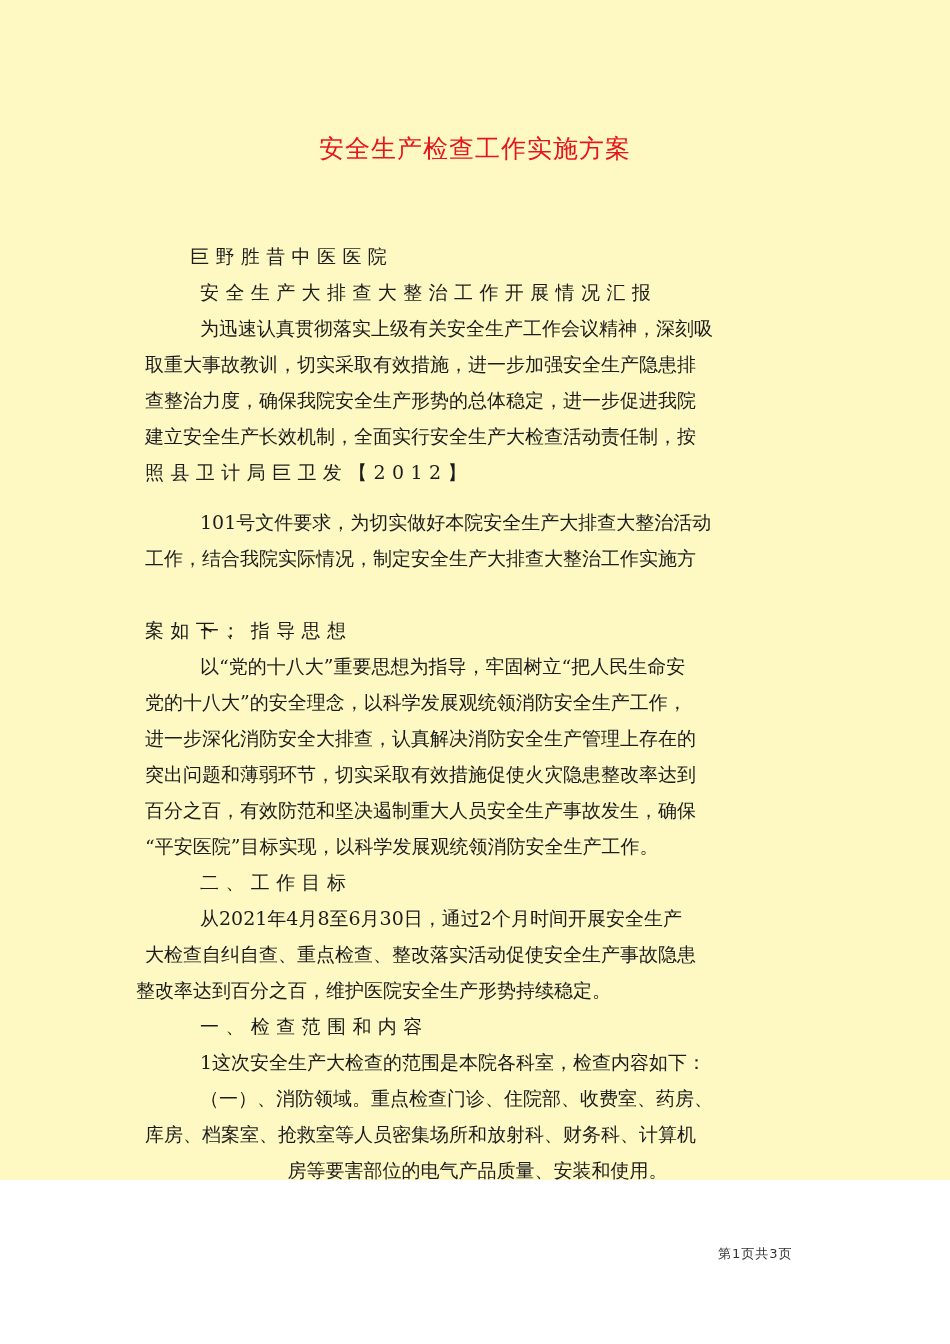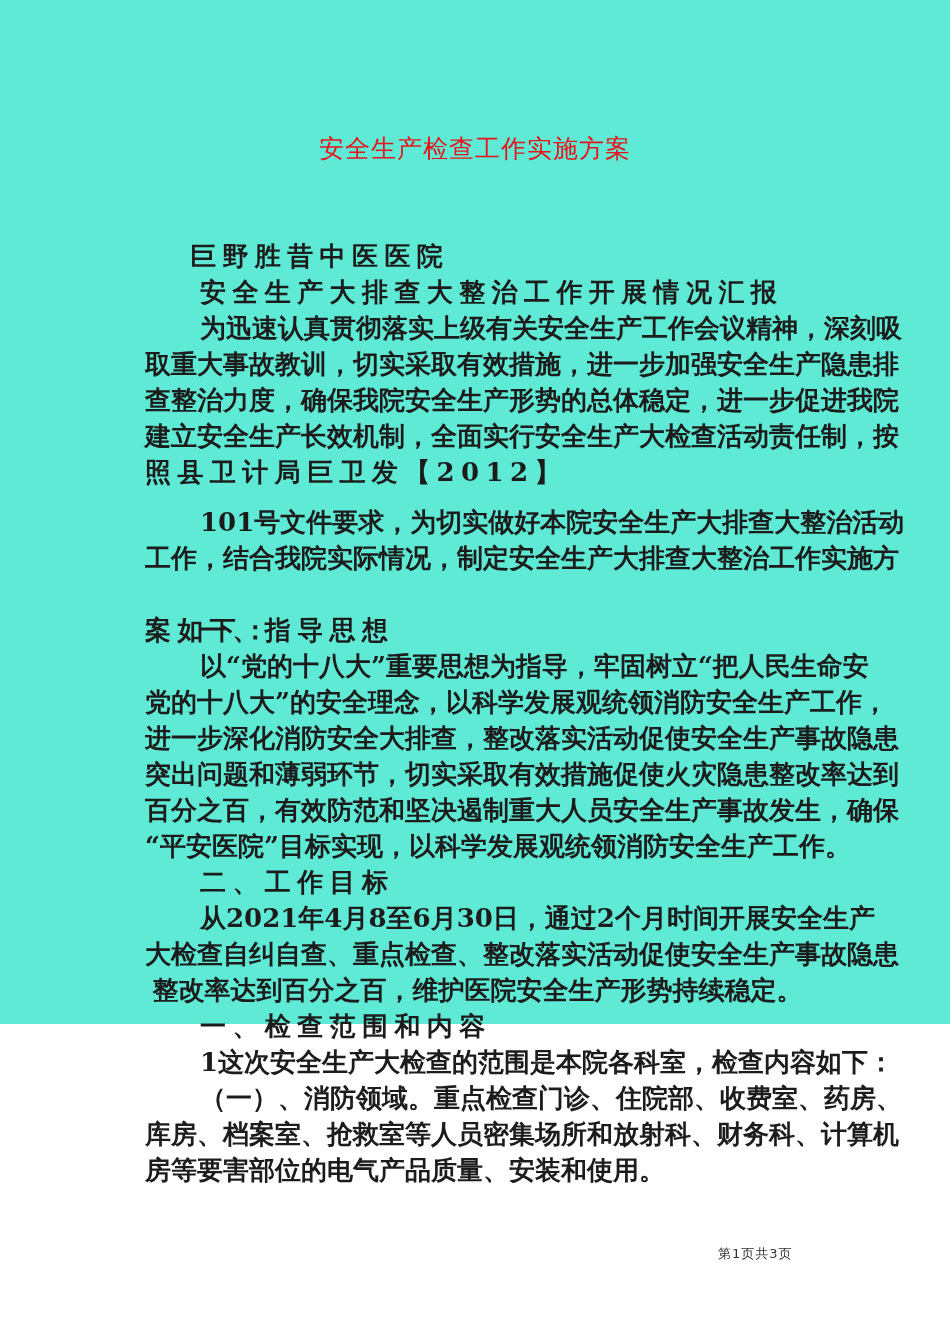--- a/index.html
+++ b/index.html
@@ -12,45 +12,44 @@
     height: 1344px;
     position: relative;
     overflow: hidden;
     font-family: "DejaVu Serif", "Liberation Serif", serif;
     color: #1a1a1a;
   }
   .page {
     position: absolute;
     left: 0; top: 0;
     width: 950px;
-    height: 1024px;
-    background: #5eead4;
+    height: 1180px;
+    background: #fef9c3;
   }
   .title {
     position: absolute;
     left: 0;
     top: 132px;
     width: 950px;
     text-align: center;
     font-family: "DejaVu Sans", "Liberation Sans", sans-serif;
     font-size: 25px;
     letter-spacing: 1px;
     color: #e8141b;
     line-height: 34px;
   }
   .line {
     position: absolute;
     left: 145px;
     width: 665px;
-    font-size: 26px;
+    font-size: 19px;
     line-height: 30px;
     white-space: nowrap;
     letter-spacing: 6.4px;
     color: #1c1c1c;
-    font-weight: bold;
   }
   .footer {
     position: absolute;
     left: 718px;
     top: 1245px;
     font-size: 13px;
     line-height: 18px;
     color: #333;
     font-family: "DejaVu Sans", "Liberation Sans", sans-serif;
     letter-spacing: 1px;
@@ -69,29 +68,29 @@
       <div class="line" style="left: 145px; top: 349px; letter-spacing: 0px;">取重大事故教训，切实采取有效措施，进一步加强安全生产隐患排</div>
       <div class="line" style="left: 145px; top: 385px; letter-spacing: 0px;">查整治力度，确保我院安全生产形势的总体稳定，进一步促进我院</div>
       <div class="line" style="left: 145px; top: 421px; letter-spacing: 0px;">建立安全生产长效机制，全面实行安全生产大检查活动责任制，按</div>
       <div class="line" style="left: 145px; top: 457px; letter-spacing: 6.4px;">照县卫计局巨卫发【2012】</div>
       <div class="line" style="left: 200px; top: 507px; letter-spacing: 0px;">101号文件要求，为切实做好本院安全生产大排查大整治活动</div>
       <div class="line" style="left: 145px; top: 543px; letter-spacing: 0px;">工作，结合我院实际情况，制定安全生产大排查大整治工作实施方</div>
       <div class="line" style="left: 145px; top: 579px; letter-spacing: 6.4px; margin-top: 36px;">案如下：</div>
       <div class="line" style="left: 200px; top: 615px; letter-spacing: 6.4px;">一、指导思想</div>
       <div class="line" style="left: 200px; top: 651px; letter-spacing: 0px;">以“党的十八大”重要思想为指导，牢固树立“把人民生命安</div>
       <div class="line" style="left: 145px; top: 687px; letter-spacing: 0px;">党的十八大”的安全理念，以科学发展观统领消防安全生产工作，</div>
-      <div class="line" style="left: 145px; top: 723px; letter-spacing: 0px;">进一步深化消防安全大排查，整改落实活动促使安全生产事故隐患</div>
+      <div class="line" style="left: 145px; top: 723px; letter-spacing: 0px;">进一步深化消防安全大排查，认真解决消防安全生产管理上存在的</div>
       <div class="line" style="left: 145px; top: 759px; letter-spacing: 0px;">突出问题和薄弱环节，切实采取有效措施促使火灾隐患整改率达到</div>
       <div class="line" style="left: 145px; top: 795px; letter-spacing: 0px;">百分之百，有效防范和坚决遏制重大人员安全生产事故发生，确保</div>
       <div class="line" style="left: 145px; top: 831px; letter-spacing: 0px;">“平安医院”目标实现，以科学发展观统领消防安全生产工作。</div>
       <div class="line" style="left: 200px; top: 867px; letter-spacing: 6.4px;">二、工作目标</div>
       <div class="line" style="left: 200px; top: 903px; letter-spacing: 0px;">从2021年4月8至6月30日，通过2个月时间开展安全生产</div>
       <div class="line" style="left: 145px; top: 939px; letter-spacing: 0px;">大检查自纠自查、重点检查、整改落实活动促使安全生产事故隐患</div>
-      <div class="line" style="left: 145px; top: 975px; letter-spacing: 0px; text-align: center;">整改率达到百分之百，维护医院安全生产形势持续稳定。</div>
+      <div class="line" style="left: 136px; top: 975px; letter-spacing: 0px;">整改率达到百分之百，维护医院安全生产形势持续稳定。</div>
       <div class="line" style="left: 200px; top: 1011px; letter-spacing: 6.4px;">一、检查范围和内容</div>
       <div class="line" style="left: 200px; top: 1047px; letter-spacing: 0px;">1这次安全生产大检查的范围是本院各科室，检查内容如下：</div>
       <div class="line" style="left: 200px; top: 1083px; letter-spacing: 0px;">（一）、消防领域。重点检查门诊、住院部、收费室、药房、</div>
       <div class="line" style="left: 145px; top: 1119px; letter-spacing: 0px;">库房、档案室、抢救室等人员密集场所和放射科、财务科、计算机</div>
-      <div class="line" style="left: 145px; top: 1155px; letter-spacing: 0px;">房等要害部位的电气产品质量、安装和使用。</div>
+      <div class="line" style="left: 145px; top: 1155px; letter-spacing: 0px; text-align: center;">房等要害部位的电气产品质量、安装和使用。</div>
     </div>
 
   <div class="footer">第1页共3页</div>
 </div>
 
 </body></html>

